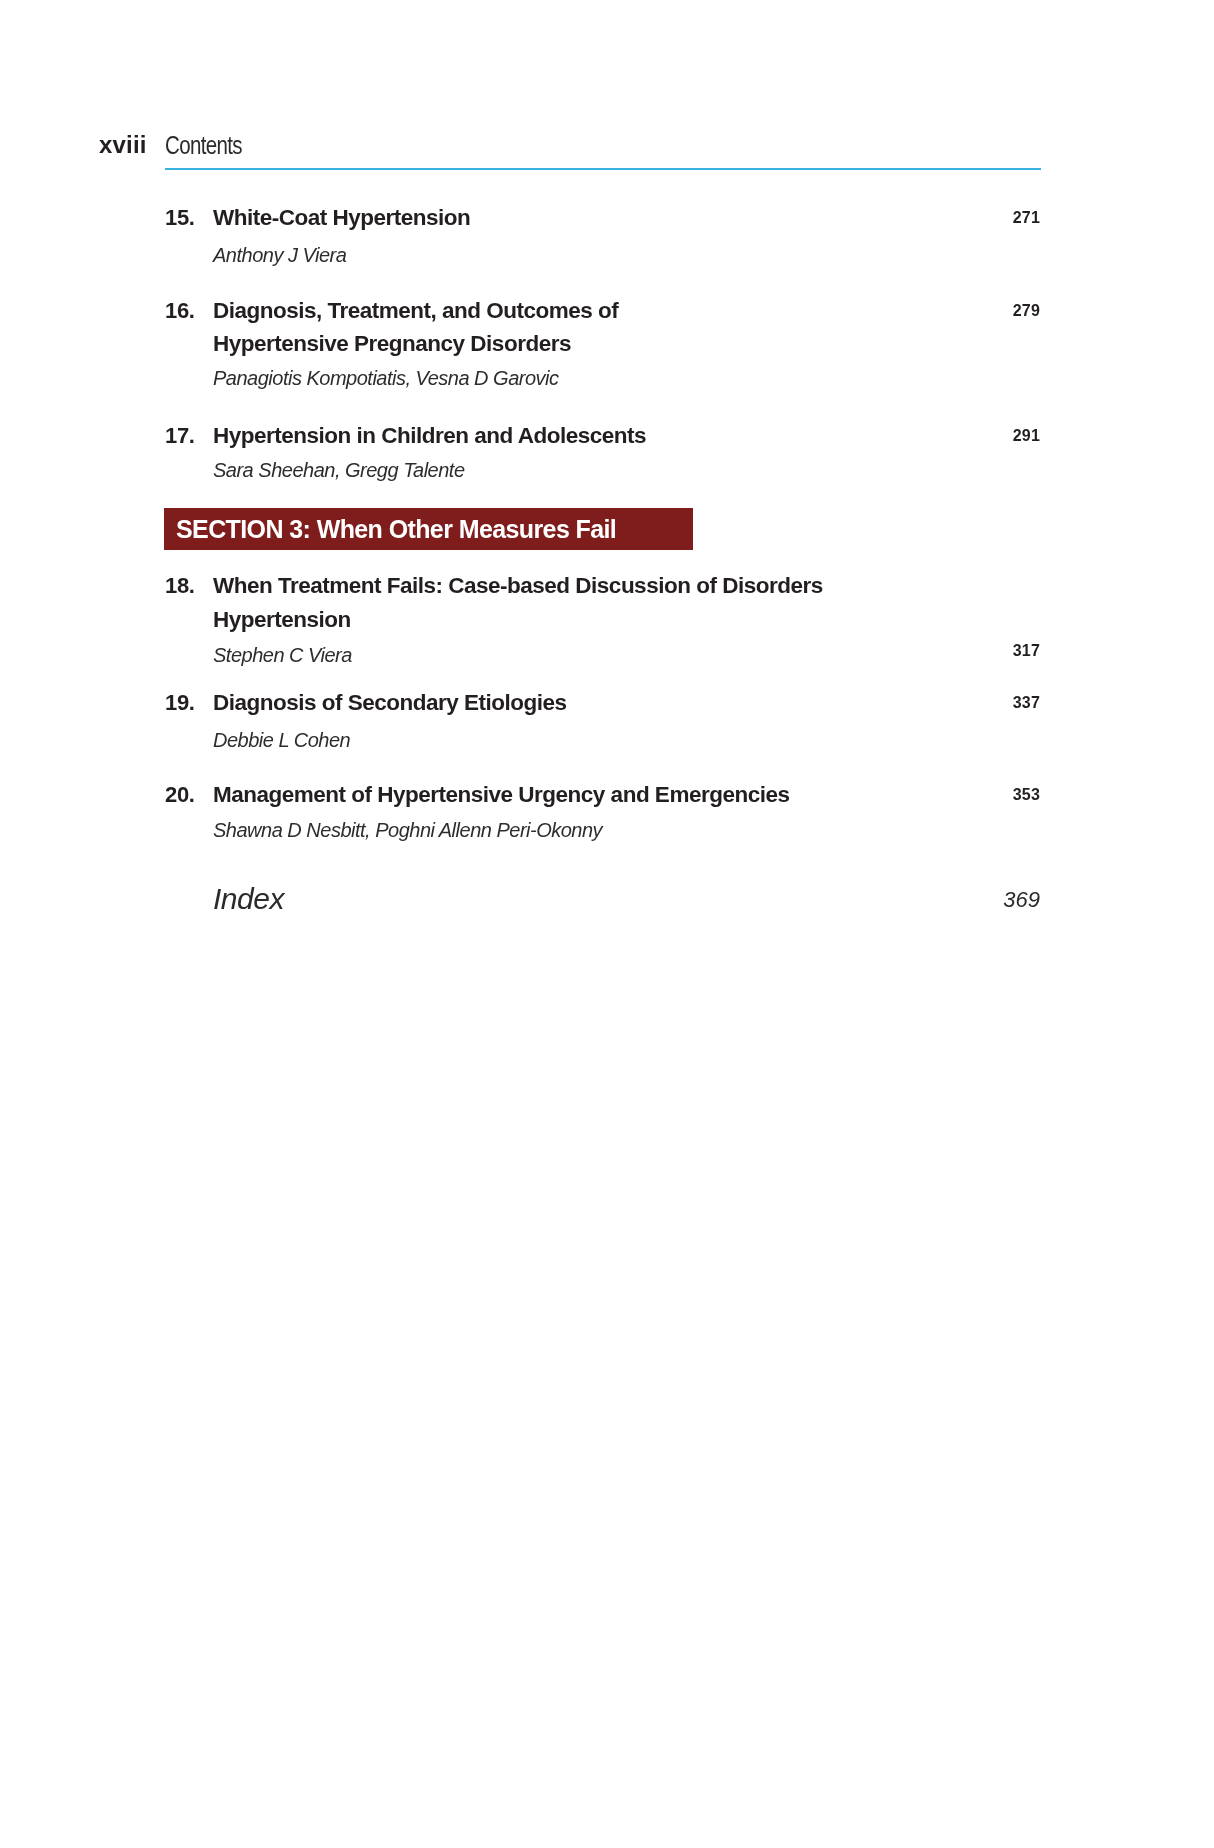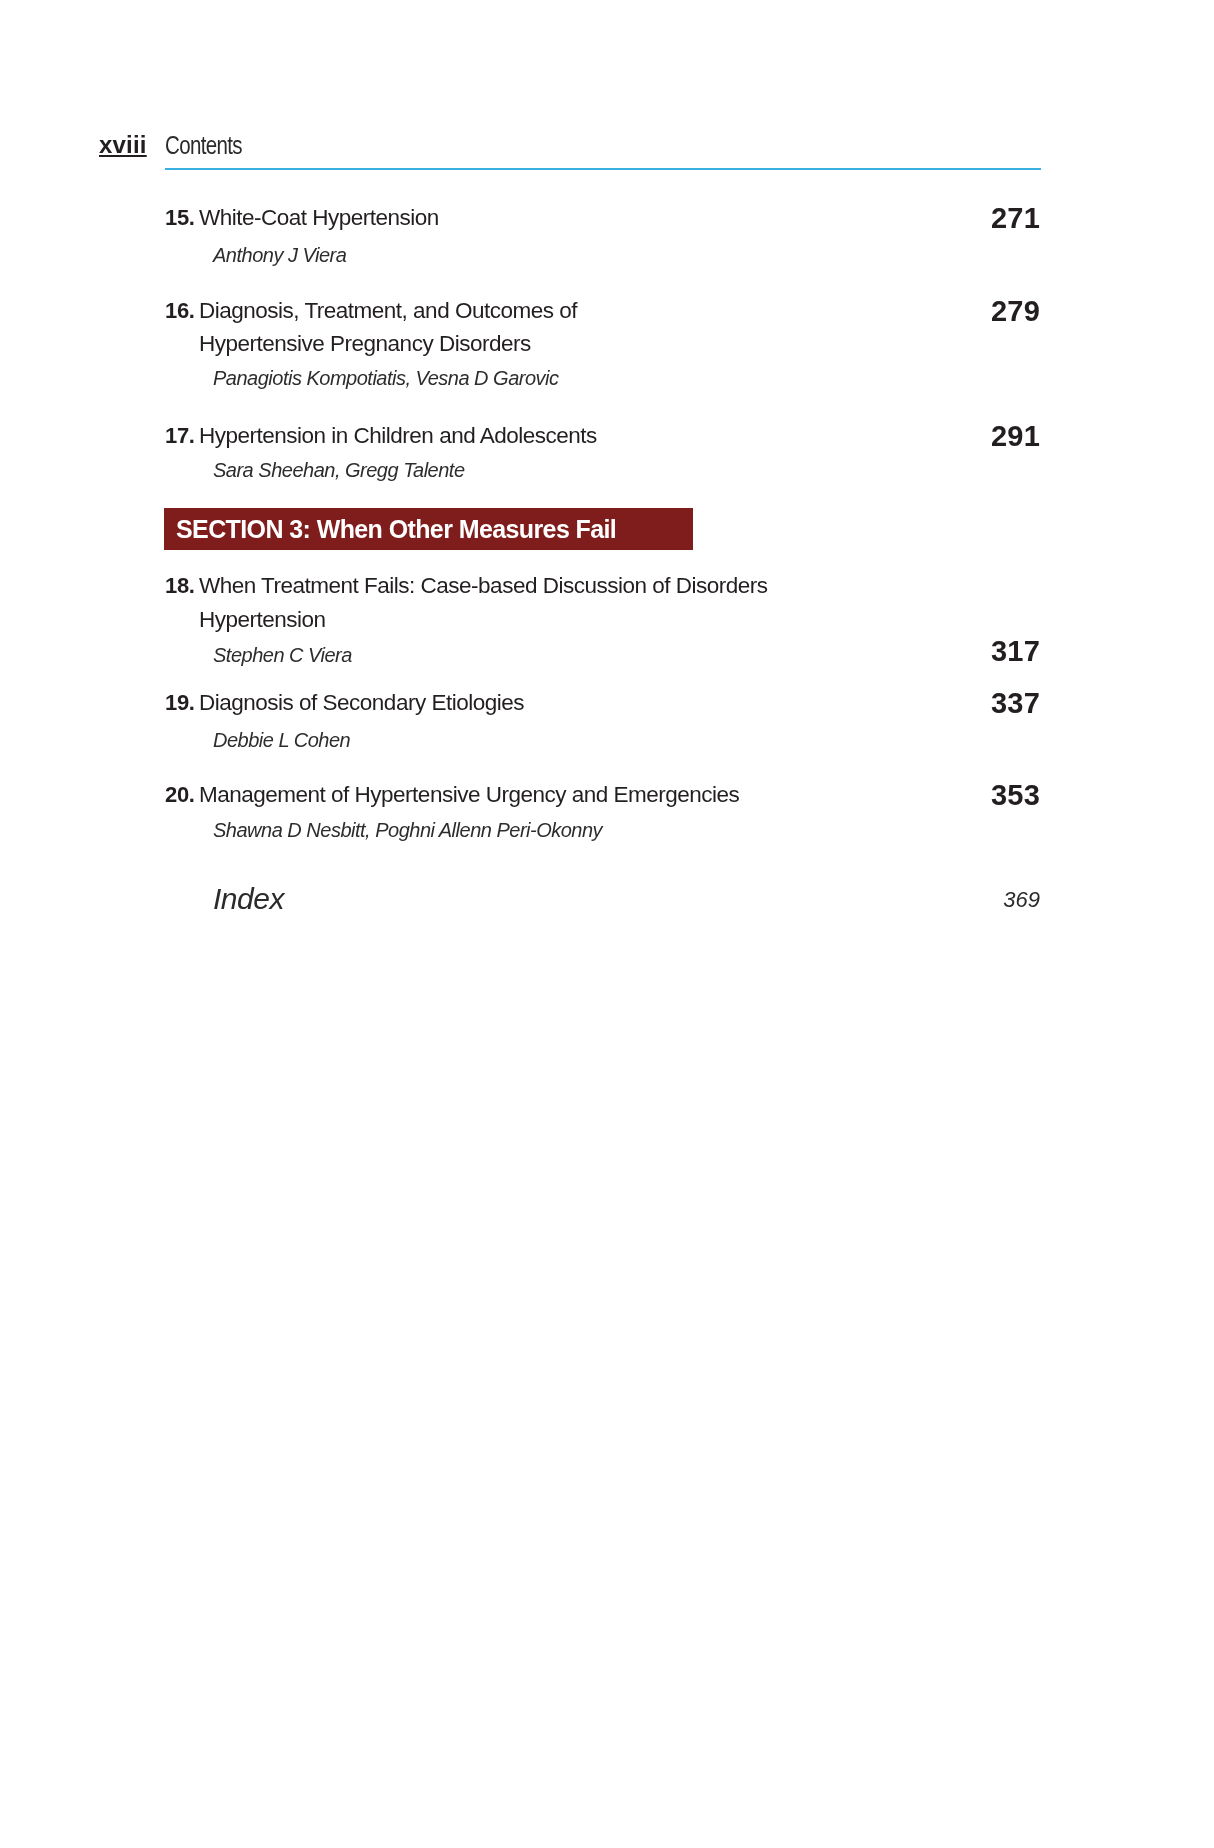--- a/index.html
+++ b/index.html
@@ -1,25 +1,25 @@
 <!DOCTYPE html>
 <html><head>
 <meta charset="utf-8">
 <style>
   html, body { margin: 0; padding: 0; background: #ffffff; }
   body { width: 1214px; height: 1848px; position: relative; overflow: hidden;
          font-family: "Liberation Sans", sans-serif; color: #231f20; }
   .abs { position: absolute; white-space: nowrap; }
-  .folio { left: 99px; top: 131px; font-size: 24px; font-weight: bold; line-height: 28px; letter-spacing: 0.2px; text-decoration: underline; }
+  .folio { left: 99px; top: 131px; font-size: 24px; font-weight: bold; line-height: 28px; letter-spacing: 0.2px; }
   .running { left: 165px; top: 131px; font-size: 25px; line-height: 28px; letter-spacing: -0.8px; transform: scaleX(0.82); transform-origin: left top; color: #2b2b2b; }
   .rule { left: 165px; top: 168px; width: 876px; height: 2px; background: #3ab0e0; }
   .num { left: 165px; font-size: 22px; font-weight: bold; line-height: 34px; letter-spacing: -0.3px; }
-  .title { left: 199px; font-size: 22.5px; font-weight: normal; line-height: 34px; letter-spacing: -0.5px; }
+  .title { left: 213px; font-size: 22.5px; font-weight: bold; line-height: 34px; letter-spacing: -0.5px; }
   .author { left: 213px; font-size: 20px; font-style: italic; line-height: 30px; color: #2d2d2d; letter-spacing: -0.5px; }
-  .page { right: 174px; font-size: 29px; font-weight: bold; line-height: 34px; text-align: center; letter-spacing: 0.2px; margin-left: 45px; }
+  .page { right: 174px; font-size: 16px; font-weight: bold; line-height: 34px; text-align: center; letter-spacing: 0.2px; margin-left: 45px; }
   .section { left: 164px; top: 508px; width: 529px; height: 42px; background: #7f1d1d; }
   .section-label { position: absolute; left: 12px; top: 4px; font-size: 25px; font-weight: bold; color: #ffffff; line-height: 34px; letter-spacing: -0.6px; white-space: nowrap; }
   .index-label { left: 213px; top: 880px; font-size: 30px; font-style: italic; line-height: 38px; letter-spacing: -0.5px; color: #2b2b2b; }
   .index-page { right: 174px; top: 885px; font-size: 22px; font-style: italic; line-height: 30px; color: #2b2b2b; text-align: right; }
 </style>
 </head>
 <body>
 
 <div class="abs folio">xviii</div>
 <div class="abs running">Contents</div>

